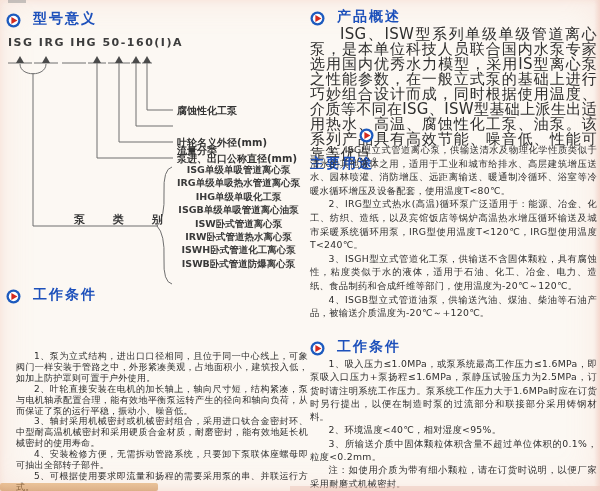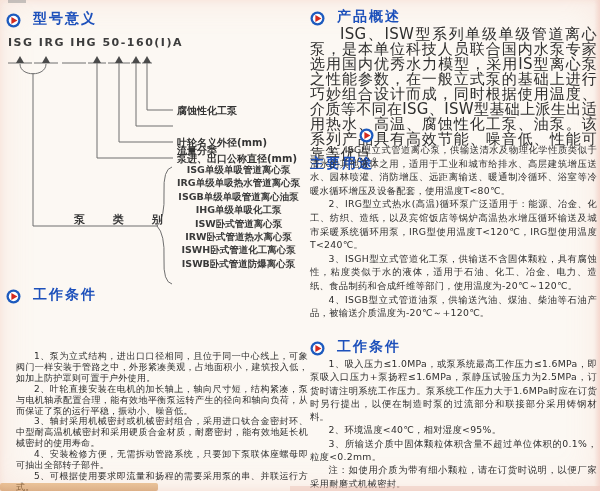--- a/index.html
+++ b/index.html
@@ -86,22 +86,22 @@
   <div class="diag-label" style="left:177px; top:104px;">腐蚀性化工泵</div>
   <div class="diag-label" style="left:177px; top:120px;margin-top:24px;">流量分类</div>
   <div class="diag-label" style="left:177px; top:136px;">叶轮名义外径(mm)</div>
   <div class="diag-label" style="left:177px; top:152px;">泵进、出口公称直径(mm)</div>
 
   <div class="cat-label">泵 类 别</div>
 
   <div class="pump-list">
     <div>ISG单级单吸管道离心泵</div>
     <div>IRG单级单吸热水管道离心泵</div>
+    <div>IHG单级单吸化工泵</div>
     <div>ISGB单级单吸管道离心油泵</div>
-    <div>IHG单级单吸化工泵</div>
     <div>ISW卧式管道离心泵</div>
     <div>IRW卧式管道热水离心泵</div>
     <div>ISWH卧式管道化工离心泵</div>
     <div>ISWB卧式管道防爆离心泵</div>
   </div>
 
   <div class="sec-header" style="left:6px; top:286px;">
     <svg class="icon-play" width="15" height="15">
       <circle cx="7.5" cy="7.5" r="7" fill="#1d5abe"></circle>
       <circle cx="7.5" cy="7.5" r="4.7" fill="#ffffff"></circle>

